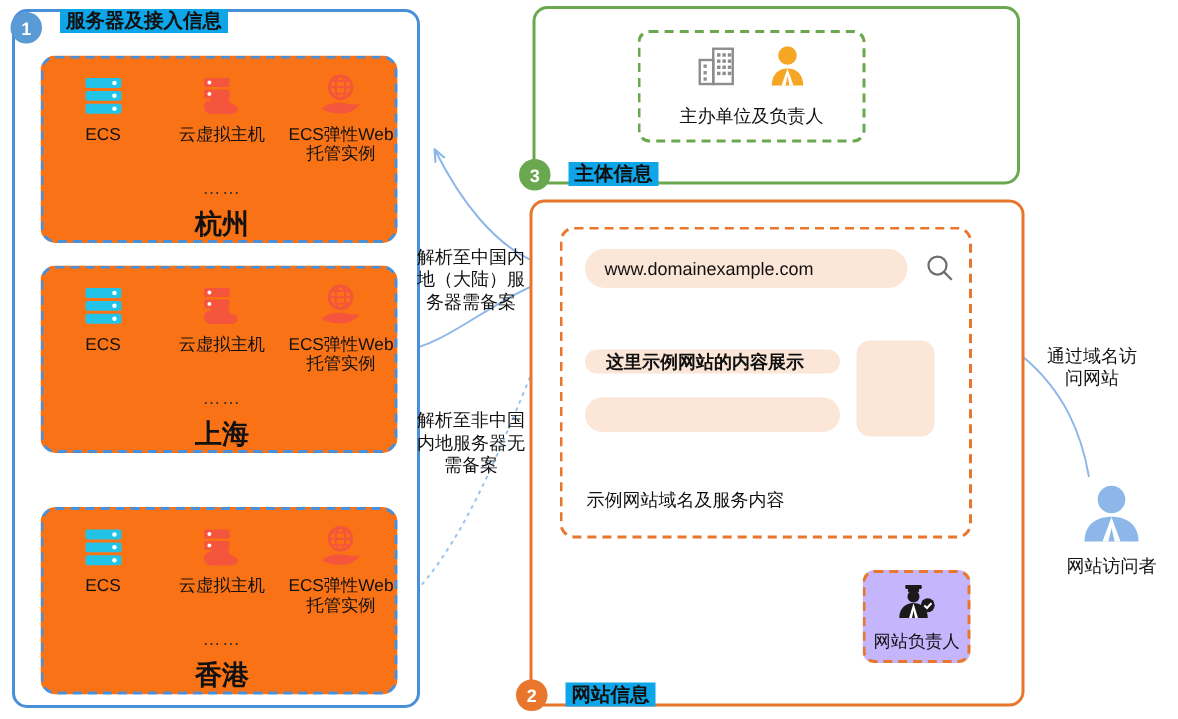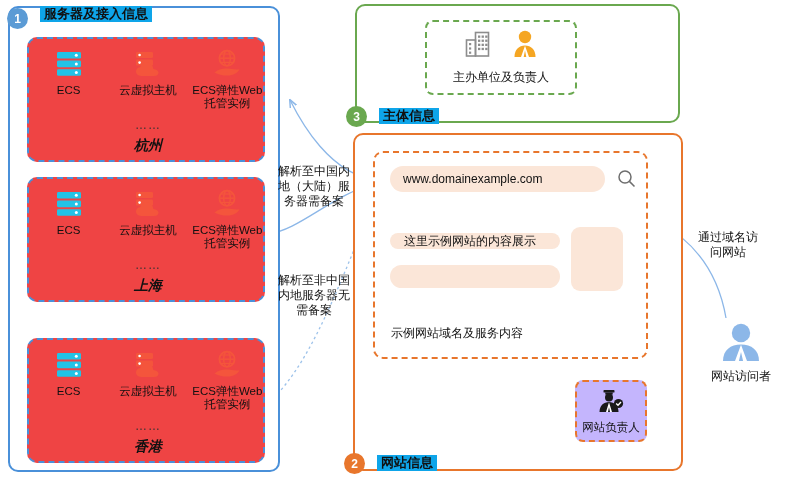--- a/index.html
+++ b/index.html
@@ -26,52 +26,52 @@
 
   .badge{position:absolute;width:21px;height:21px;border-radius:50%;
     color:#fff;font-size:12px;font-weight:bold;display:flex;align-items:center;
     justify-content:center;line-height:1;}
   .badge-blue{background:#5b9bd5;left:-3px;top:0px;}
   .badge-green{background:#6aa84f;left:-11px;top:100px;}
   .badge-orange{background:#e8762c;left:-11px;top:318px;}
 
   
   .region-box{position:absolute;left:17px;width:238px;height:125px;
-    border:2px dashed #4a90d9;border-radius:10px;box-sizing:border-box;background:#ef4444;}
+    border:2px dashed #4a90d9;border-radius:10px;box-sizing:border-box;background:#f97316;}
   .region-1{top:29px;}
   .region-2{top:169px;}
   .region-3{top:330px;}
 
   .icon-row{position:absolute;left:0;top:8px;width:238px;display:flex;
     justify-content:space-around;align-items:flex-start;}
   .icon-cell{width:76px;display:flex;flex-direction:column;align-items:center;}
   .icon-glyph{height:34px;display:flex;align-items:center;justify-content:center;}
   .icon-label{font-size:11.5px;color:#111;text-align:center;line-height:13px;margin-top:3px;}
   .dots{position:absolute;left:0;width:238px;top:79px;text-align:center;
     font-size:12px;letter-spacing:1px;color:#333;}
   .region-name{position:absolute;left:0;width:238px;top:98px;text-align:center;
-    font-size:14px;font-weight:bold;color:#111;font-style:italic;}
+    font-size:18px;font-weight:bold;color:#111;}
 
   
   .green-inner{position:absolute;left:68px;top:14px;width:152px;height:75px;
     border:2px dashed #6aa84f;border-radius:8px;box-sizing:border-box;background:#fff;}
   .green-icons{position:absolute;left:0;top:7px;width:148px;display:flex;
     justify-content:center;gap:18px;align-items:center;}
   .green-caption{position:absolute;left:0;top:47px;width:148px;text-align:center;
     font-size:12px;color:#111;}
 
   
   .site-mock{position:absolute;left:18px;top:16px;width:275px;height:208px;
     border:2px dashed #e8762c;border-radius:10px;box-sizing:border-box;background:#fff;}
   .url-bar{position:absolute;left:15px;top:13px;width:215px;height:26px;
     border-radius:13px;background:#fbe6d8;display:flex;align-items:center;}
   .url-text{font-size:12px;color:#111;padding-left:13px;}
   .search-ico{position:absolute;left:242px;top:16px;}
   .bar-a{position:absolute;left:15px;top:80px;width:170px;height:16px;
-    border-radius:12px;background:#fbe6d8;display:flex;align-items:center;}
+    border-radius:12px;background:#fbe6d8;display:flex;align-items:center;font-weight:bold;}
   .bar-a span{font-size:12px;color:#111;padding-left:14px;}
   .bar-b{position:absolute;left:15px;top:112px;width:170px;height:23px;
     border-radius:12px;background:#fbe6d8;}
   .thumb{position:absolute;left:196px;top:74px;width:52px;height:64px;
     border-radius:9px;background:#fbe6d8;}
   .site-footer{position:absolute;left:16px;top:172px;font-size:12px;color:#111;}
 
   .owner-box{position:absolute;left:220px;top:245px;width:72px;height:62px;
     border:2px dashed #e8762c;border-radius:8px;box-sizing:border-box;background:#c4b5fd;}
   .owner-ico{position:absolute;left:0;top:7px;width:68px;display:flex;justify-content:center;}

